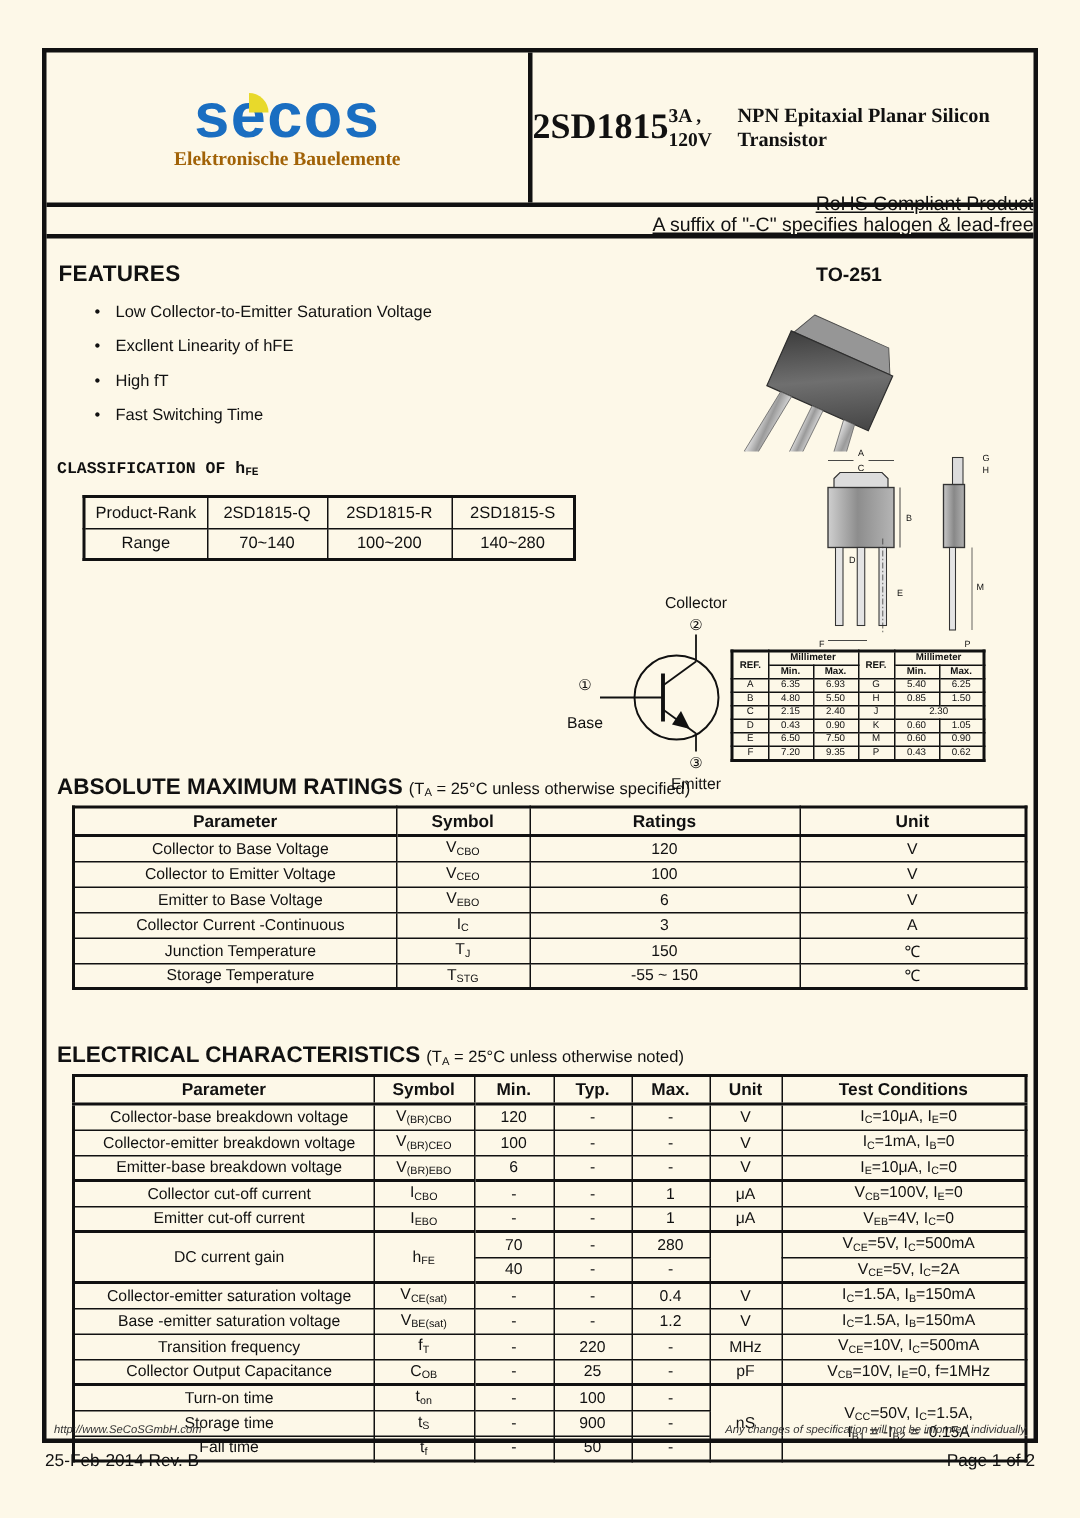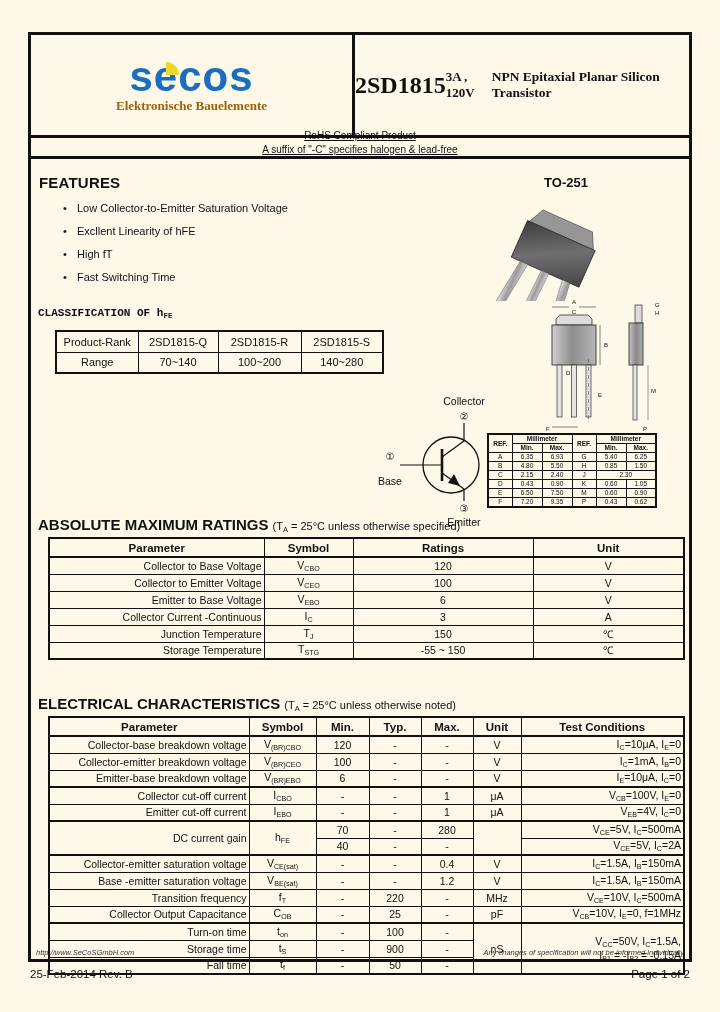--- a/index.html
+++ b/index.html
@@ -23,21 +23,21 @@
                 background:#e8d92b; border-radius:0 100% 0 0; }
   .logo-sub { font-family:"Liberation Serif", serif; font-weight:bold;
               font-size:13px; color:#a16207; margin-top:1px; }
   .pn { font-size:24px; font-weight:bold; line-height:26px; }
   .pn-sub { font-size:13px; font-weight:bold; }
   .pn-desc { font-size:13.5px; font-weight:bold; }
 
   
   .rohs { position:absolute; left:0; top:93px; width:100%; height:31px;
           border-bottom:3px solid #111; text-align:center; padding-top:1px; }
-  .rohs div { font-size:10px; text-decoration:underline; line-height:14px; }
+  .rohs div { font-size:13px; text-decoration:underline; line-height:14px;text-align:right; }
 
   
   .features { position:absolute; left:8px; top:139px; width:330px; }
   .features h2 { font-size:15px; font-weight:bold; letter-spacing:0.2px; }
   .feat-item { display:flex; align-items:baseline; margin-top:11px; font-size:11px; }
   .feat-bullet { width:14px; margin-left:24px; font-size:11px; }
 
   
   .pkg-name { position:absolute; left:470px; top:140px; width:130px;
               text-align:center; font-size:13px; font-weight:bold; }
@@ -66,21 +66,21 @@
 
   
   .sec-h { position:absolute; font-size:15px; font-weight:bold; white-space:nowrap; }
   .sec-note { font-size:11px; font-weight:normal; margin-left:4px; }
 
   
   .dtab { border-collapse:collapse; table-layout:fixed; border:2px solid #111;
           position:absolute; }
   .dtab td { border:1px solid #111; font-size:10.5px; text-align:center;
              overflow:hidden; white-space:nowrap; padding:0 2px; }
-  .dtab td.pl { text-align:right; padding-left:9px; }
+  .dtab td.pl { text-align:center; padding-left:9px; }
   .dtab tr.head td { font-weight:bold; font-size:11.5px; border-bottom:2px solid #111;
                      height:19px; }
   .abs-tbl { left:17px; top:502px; }
   .abs-tbl td { height:17px; }
   .elec-tbl { left:17px; top:681px; }
   .elec-tbl td { height:17px; font-size:10.5px; }
   .elec-tbl tr.tt td { border-top:2px solid #111; }
   sub { font-size:68%; vertical-align:-0.25em; letter-spacing:0; }
 
   

